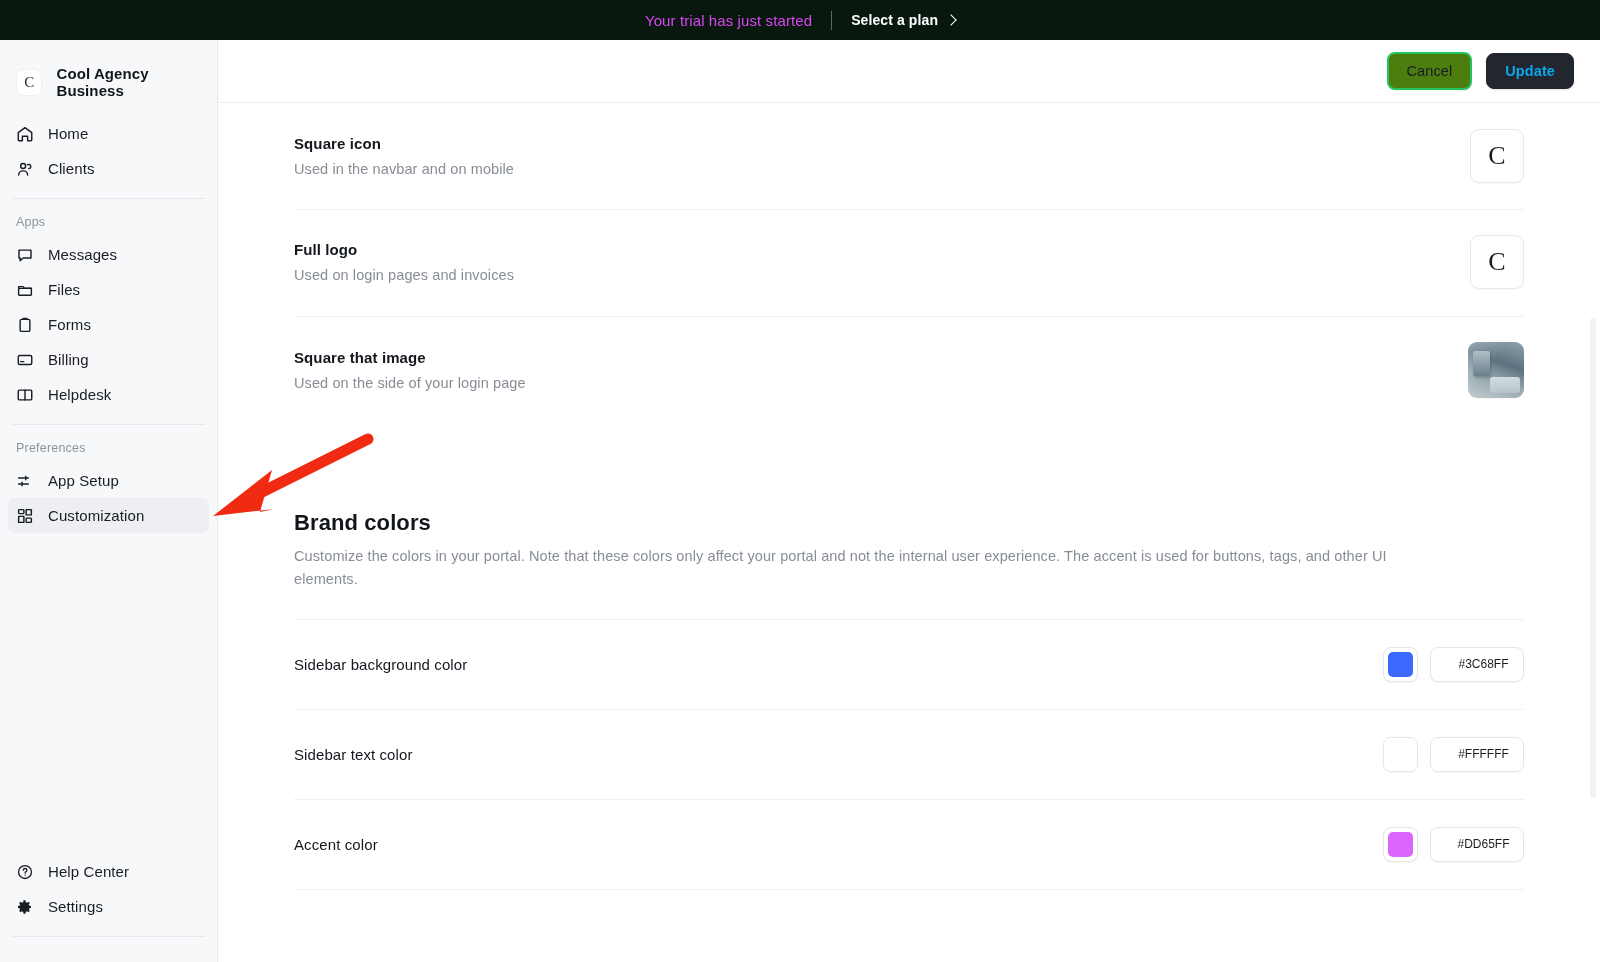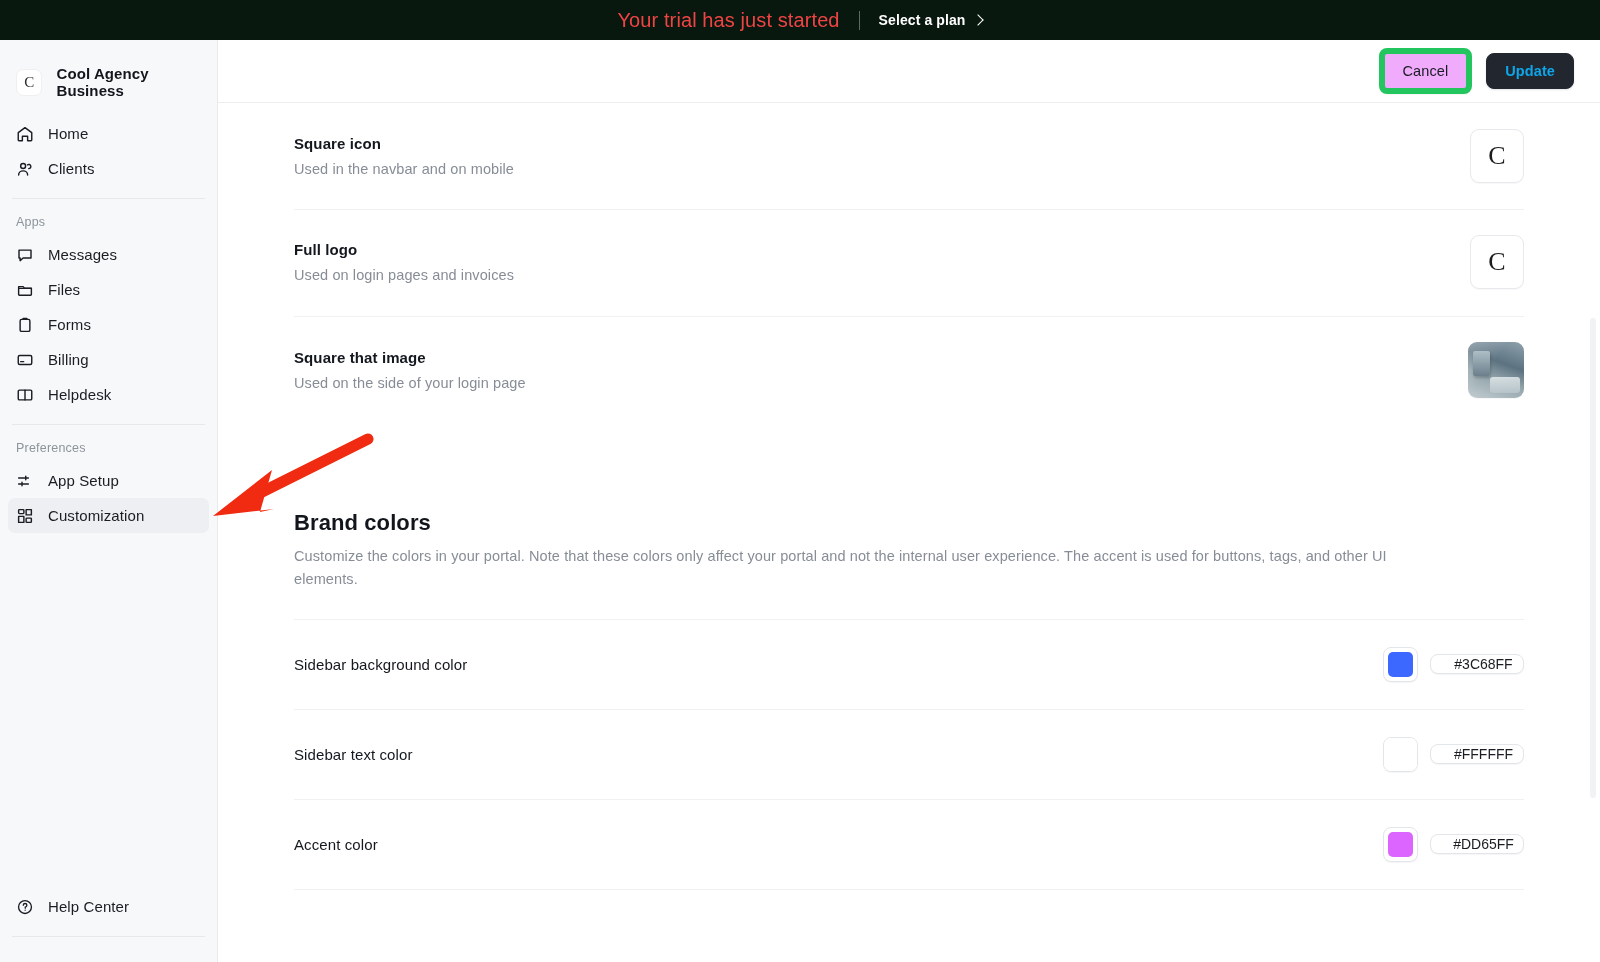--- a/index.html
+++ b/index.html
@@ -12,21 +12,21 @@
 
   
   #trial-banner {
     position: absolute; top: 0; left: 0;
     width: 1600px; height: 40px;
     background: #09180F;
     display: flex; align-items: center; justify-content: center;
     gap: 0px;
   }
   #trial-banner .trial-text {
-    color: #ef4444; font-size: 20px; letter-spacing: .1px;
+    color: #d946ef; font-size: 15px; letter-spacing: .1px;
   }
   #trial-banner .sep {
     width: 1px; height: 19px; background: #5c6a61;
     margin: 0 19px;
   }
   #trial-banner .plan-link {
     color: #ffffff; font-size: 14px; font-weight: 600;
     display: flex; align-items: center; gap: 9px; cursor: pointer;
     letter-spacing: .1px;
   }
@@ -86,22 +86,22 @@
     height: 63px; border-bottom: 1px solid #ECEEF0;
     display: flex; align-items: center; justify-content: flex-end;
     padding-right: 26px; gap: 14px;
   }
   .btn {
     font-family: "Liberation Sans", sans-serif;
     font-size: 14.5px; border-radius: 8px; cursor: pointer;
     padding: 9px 18px; letter-spacing: .1px;
   }
   #cancel-button {
-    background: #f0abfc; color: #181C22;
-    border: 6px solid #22c55e;
+    background: #4d7c0f; color: #181C22;
+    border: 2px solid #22c55e;
     box-shadow: 0 1px 1px rgba(16,24,40,.04);
   }
   #update-button {
     background: #22272F; color: #0ea5e9; border: 1px solid #22272F;
     font-weight: 600;
     box-shadow: 0 1px 2px rgba(16,24,40,.12);
   }
 
   #content { padding: 0 76px 0 76px; }
 
@@ -156,24 +156,24 @@
   .color-ctrl { display: flex; align-items: center; gap: 12px; }
   .swatch-box {
     width: 35px; height: 35px; border-radius: 8px;
     background: #ffffff; border: 1px solid #E3E6E9;
     display: flex; align-items: center; justify-content: center;
     cursor: pointer; box-shadow: 0 1px 1px rgba(16,24,40,.04);
   }
   .swatch { width: 25px; height: 25px; border-radius: 5px; }
   .swatch.plain { width: 33px; height: 33px; border-radius: 7px; }
   .hex-field {
-    width: 94px; height: 20px; border-radius: 8px;
+    width: 94px; height: 35px; border-radius: 8px;
     background: #ffffff; border: 1px solid #E3E6E9;
     display: flex; align-items: center; justify-content: center;
-    font-size: 14px; color: #1A1D22; cursor: text;
+    font-size: 12px; color: #1A1D22; cursor: text;
     box-shadow: 0 1px 1px rgba(16,24,40,.04);
     padding-left: 13px;
   }
 
   
   #scrollbar-track {
     position: absolute; top: 278px; right: 4px;
     width: 6px; height: 480px; border-radius: 3px;
     background: #F1F2F4;
   }
@@ -307,20 +307,29 @@
     <div class="nav-item">
       <span class="nav-icon">
         <svg width="18" height="18" viewBox="0 0 24 24" fill="none" stroke="#1A1D22" stroke-width="1.8" stroke-linecap="round">
           <circle cx="12" cy="12" r="8.6"></circle>
           <path d="M9.7 9.6a2.4 2.4 0 1 1 2.7 2.5v1.4"></path>
           <circle cx="12.2" cy="16.3" r=".85" fill="#1A1D22" stroke="none"></circle>
         </svg>
       </span>
       <span class="nlabel">Help Center</span>
     </div>
+    <div class="nav-item">
+      <span class="nav-icon">
+        <svg width="18" height="18" viewBox="0 0 24 24" fill="#1A1D22">
+          <path d="M12 8.2a3.8 3.8 0 1 0 0 7.6 3.8 3.8 0 0 0 0-7.6zm0 5.8a2 2 0 1 1 0-4 2 2 0 0 1 0 4z"></path>
+          <path d="M20 13.3v-2.6l-2.2-.4a6 6 0 0 0-.7-1.7l1.3-1.8-1.9-1.9-1.8 1.3a6 6 0 0 0-1.7-.7L12.6 3h-2.6l-.4 2.5a6 6 0 0 0-1.7.7L6.1 4.9 4.2 6.8l1.3 1.8a6 6 0 0 0-.7 1.7L2.6 10.7v2.6l2.2.4a6 6 0 0 0 .7 1.7l-1.3 1.8 1.9 1.9 1.8-1.3a6 6 0 0 0 1.7.7l.4 2.5h2.6l.4-2.5a6 6 0 0 0 1.7-.7l1.8 1.3 1.9-1.9-1.3-1.8a6 6 0 0 0 .7-1.7z"></path>
+        </svg>
+      </span>
+      <span class="nlabel">Settings</span>
+    </div>
     <div class="nav-sep"></div>
   </div>
 </div>
 
 <div id="main">
 
   <div id="main-header">
     <button class="btn" id="cancel-button">Cancel</button>
     <button class="btn" id="update-button">Update</button>
   </div>

